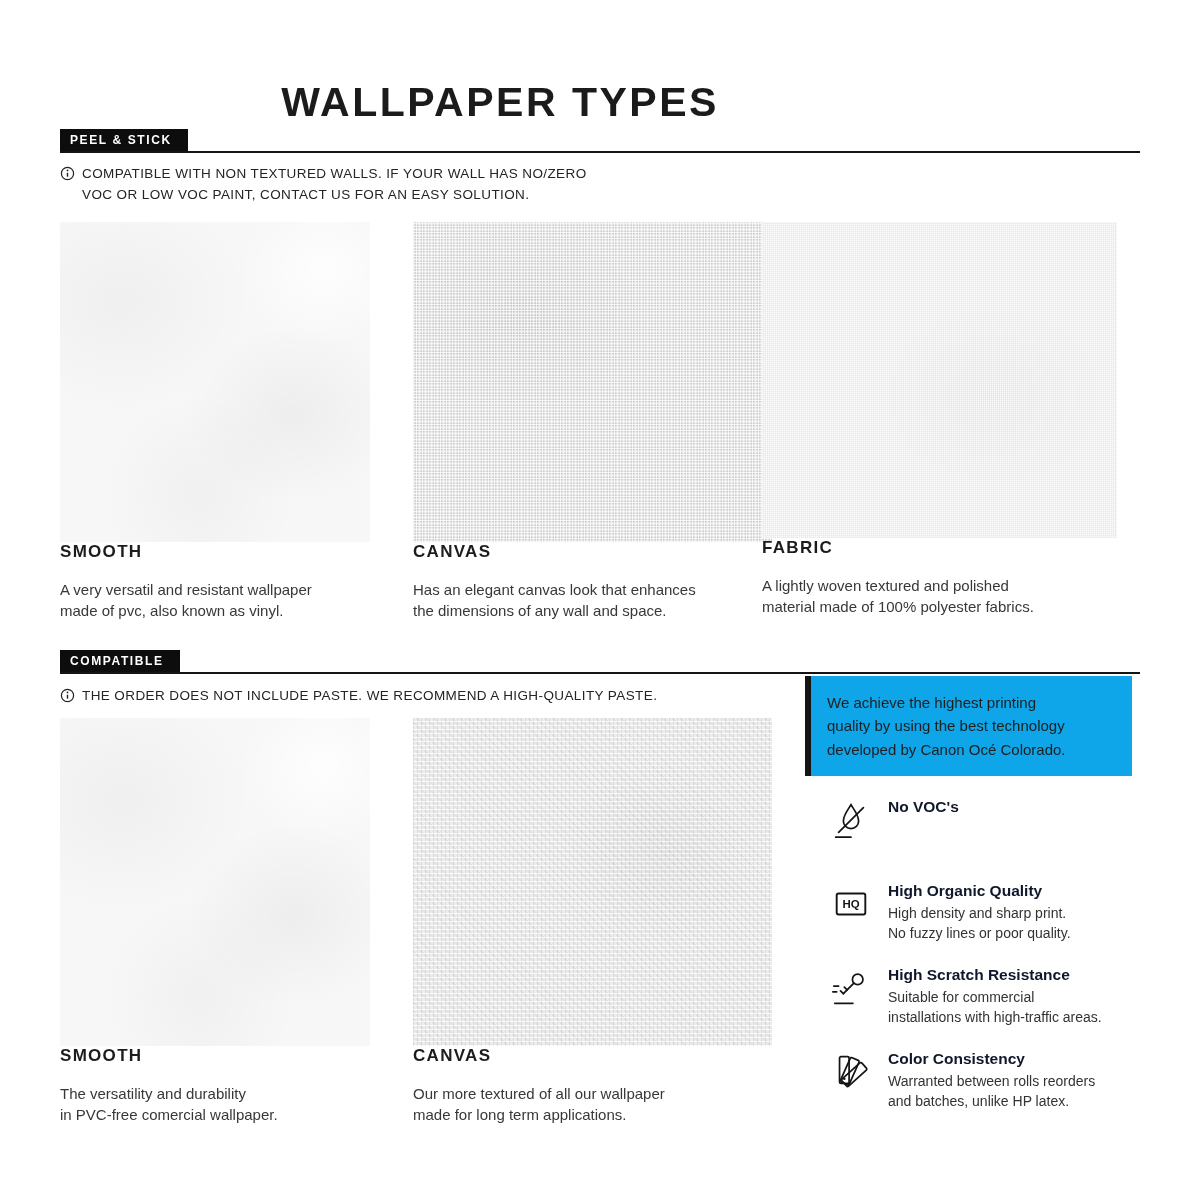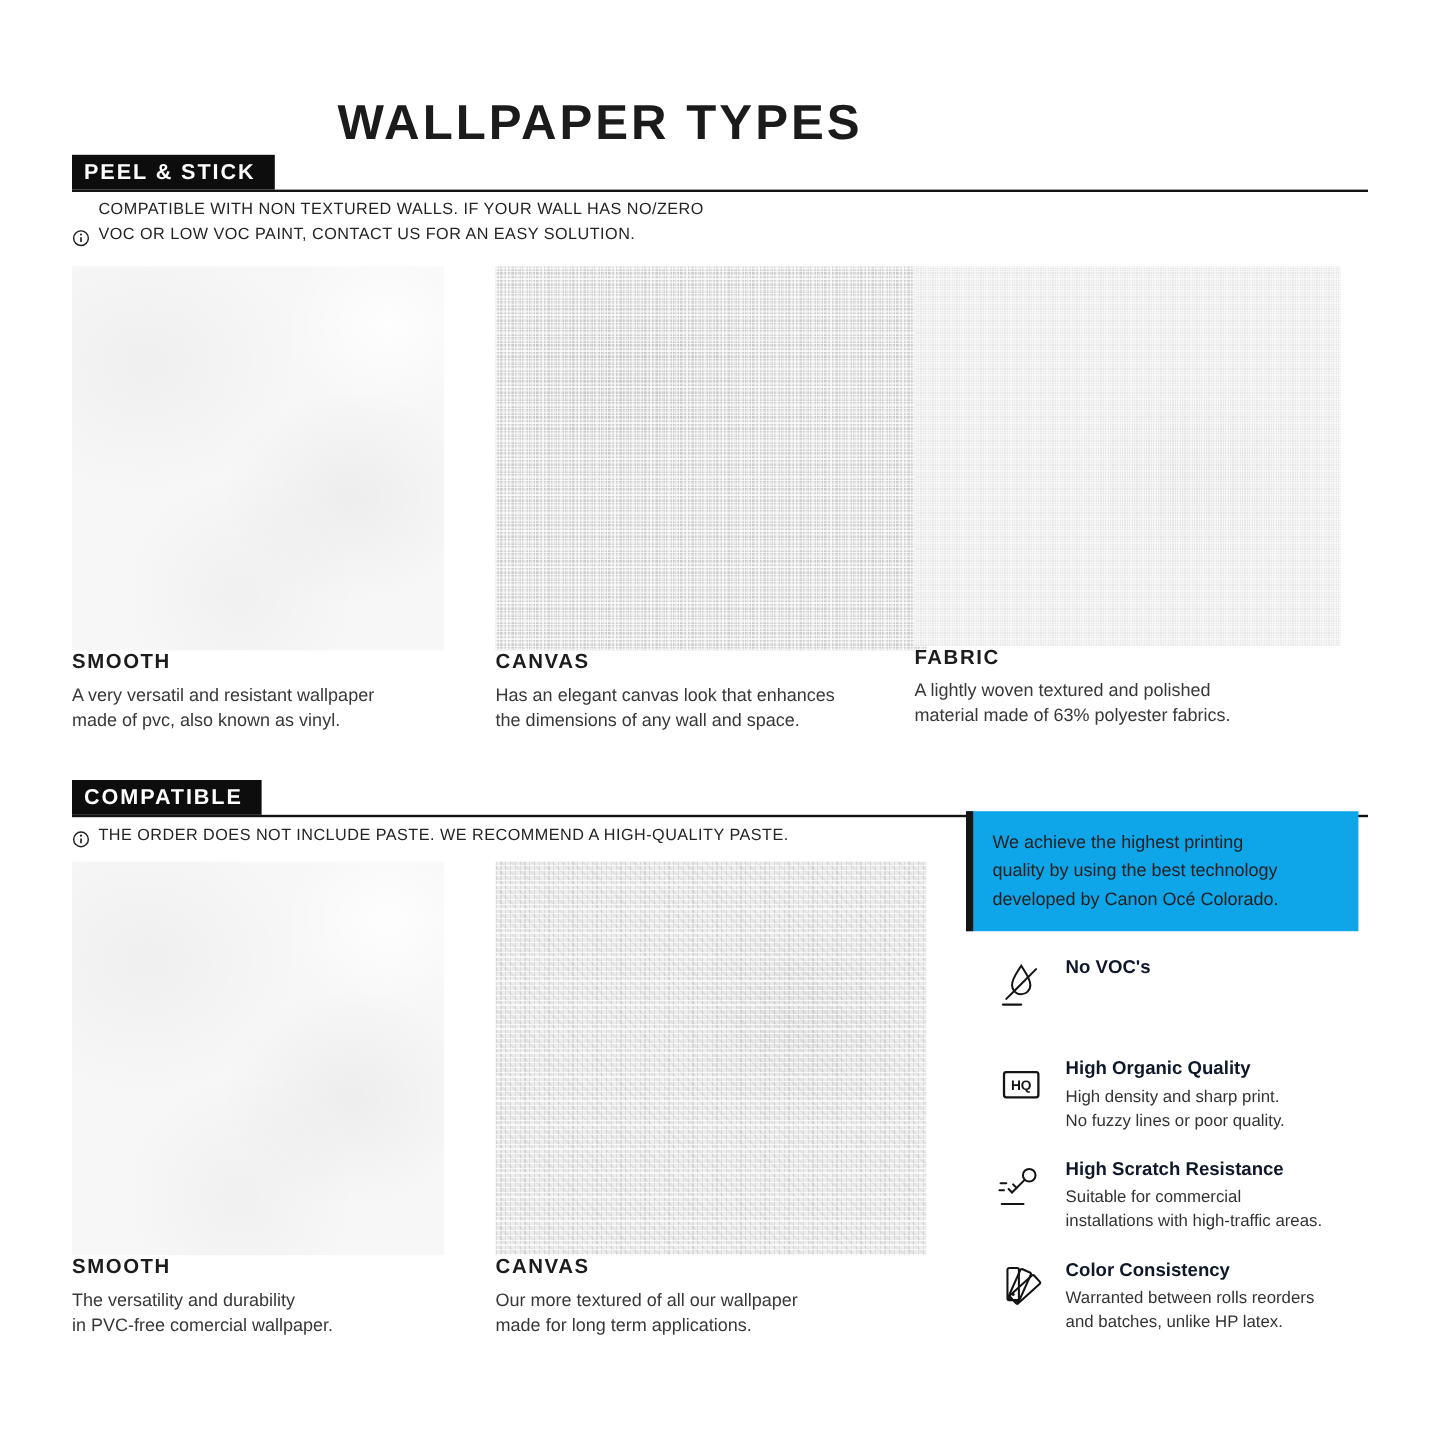--- a/index.html
+++ b/index.html
@@ -3,26 +3,26 @@
 <meta charset="utf-8">
 <style>
   html,body{margin:0;padding:0;background:#ffffff;}
   .page{position:relative;width:1190px;height:1200px;background:#fff;
         font-family:"Liberation Sans",sans-serif;color:#161616;overflow:hidden;}
 
   .title{position:absolute;top:52px;left:0;width:1000px;text-align:center;
          font-size:41px;font-weight:700;letter-spacing:2.5px;color:#1b1b1b;}
 
   .sec-head{position:absolute;left:60px;width:1080px;border-bottom:2px solid #141414;line-height:0;}
-  .sec-label{display:inline-block;background:#0d0d0d;color:#ffffff;font-size:18px;font-weight:700;
+  .sec-label{display:inline-block;background:#0d0d0d;color:#ffffff;font-size:12px;font-weight:700;
              letter-spacing:1.6px;padding:5px 16px 4px 10px;line-height:1.1;}
   .sec-head.s1{top:129px;}
   .sec-head.s2{top:650px;}
 
-  .note{position:absolute;left:60px;display:flex;gap:7px;align-items:flex-end;
+  .note{position:absolute;left:60px;display:flex;gap:7px;align-items:flex-start;
         font-size:13.5px;letter-spacing:0.4px;color:#242424;line-height:1.55;}
   .note .txt{white-space:pre-line;}
   .note.n1{top:164px;width:720px;}
   .note.n2{top:686px;width:720px;}
   .info-ic{flex:0 0 15px;width:15px;height:15px;margin-top:2px;}
 
   .col{position:absolute;}
   .col1r1{left:60px;top:222px;width:310px;}
   .col2r1{left:413px;top:222px;width:359px;}
   .col3r1{left:762px;top:222px;width:355px;}
@@ -47,21 +47,21 @@
     repeating-linear-gradient(90deg, rgba(255,255,255,0.55) 0 1px, transparent 1px 2px),
     repeating-linear-gradient(0deg, rgba(150,150,150,0.12) 0 1px, transparent 1px 2px),
     radial-gradient(45% 40% at 65% 55%, rgba(0,0,0,0.02), transparent 70%);}
   .tex-canvas-rough{background-color:#ededed;background-image:
     repeating-linear-gradient(0deg, rgba(255,255,255,0.75) 0 1px, transparent 1px 4px),
     repeating-linear-gradient(90deg, rgba(125,125,125,0.18) 0 1px, transparent 1px 4px),
     repeating-linear-gradient(45deg, rgba(135,135,135,0.09) 0 2px, transparent 2px 6px),
     radial-gradient(40% 40% at 70% 40%, rgba(0,0,0,0.03), transparent 70%);}
 
   .sw-name{font-size:17px;font-weight:700;letter-spacing:1.3px;color:#1c1c1c;}
-  .sw-desc{margin-top:7px;font-size:15px;line-height:1.42;color:#383838;white-space:pre-line;}
+  .sw-desc{margin-top:17px;font-size:15px;line-height:1.42;color:#383838;white-space:pre-line;}
 
   .quote{position:absolute;left:805px;top:676px;width:327px;box-sizing:border-box;
          background:#0ea5e9;border-left:6px solid #141414;
          padding:15px 18px 15px 16px;font-size:15px;line-height:1.55;color:#1f1f1f;white-space:pre-line;}
 
   .feature{position:absolute;left:830px;width:330px;display:flex;gap:16px;align-items:flex-start;}
   .feature.f1{top:798px;}.feature.f2{top:882px;}.feature.f3{top:966px;}.feature.f4{top:1050px;}
   .f-icon{flex:0 0 42px;width:42px;height:44px;}
   .f-title{font-size:15.5px;font-weight:700;color:#0f172a;}
   .f-desc{margin-top:4px;font-size:14px;line-height:1.4;color:#333333;white-space:pre-line;}
@@ -98,21 +98,21 @@
     <div class="swatch tex-canvas"></div>
     <div class="sw-name">CANVAS</div>
     <div class="sw-desc">Has an elegant canvas look that enhances
 the dimensions of any wall and space.</div>
   </div>
 
   <div class="col col3r1">
     <div class="swatch tex-fabric"></div>
     <div class="sw-name">FABRIC</div>
     <div class="sw-desc">A lightly woven textured and polished
-material made of 63% polyester fabrics.</div>
+material made of 100% polyester fabrics.</div>
   </div>
 
   <div class="sec-head s2">
     <span class="sec-label">COMPATIBLE</span>
   </div>
 
   <div class="note n2">
     <svg class="info-ic" viewBox="0 0 16 16">
       <circle cx="8" cy="8" r="6.5" fill="none" stroke="#222" stroke-width="1.3"></circle>
       <circle cx="8" cy="4.7" r="0.95" fill="#222"></circle>

